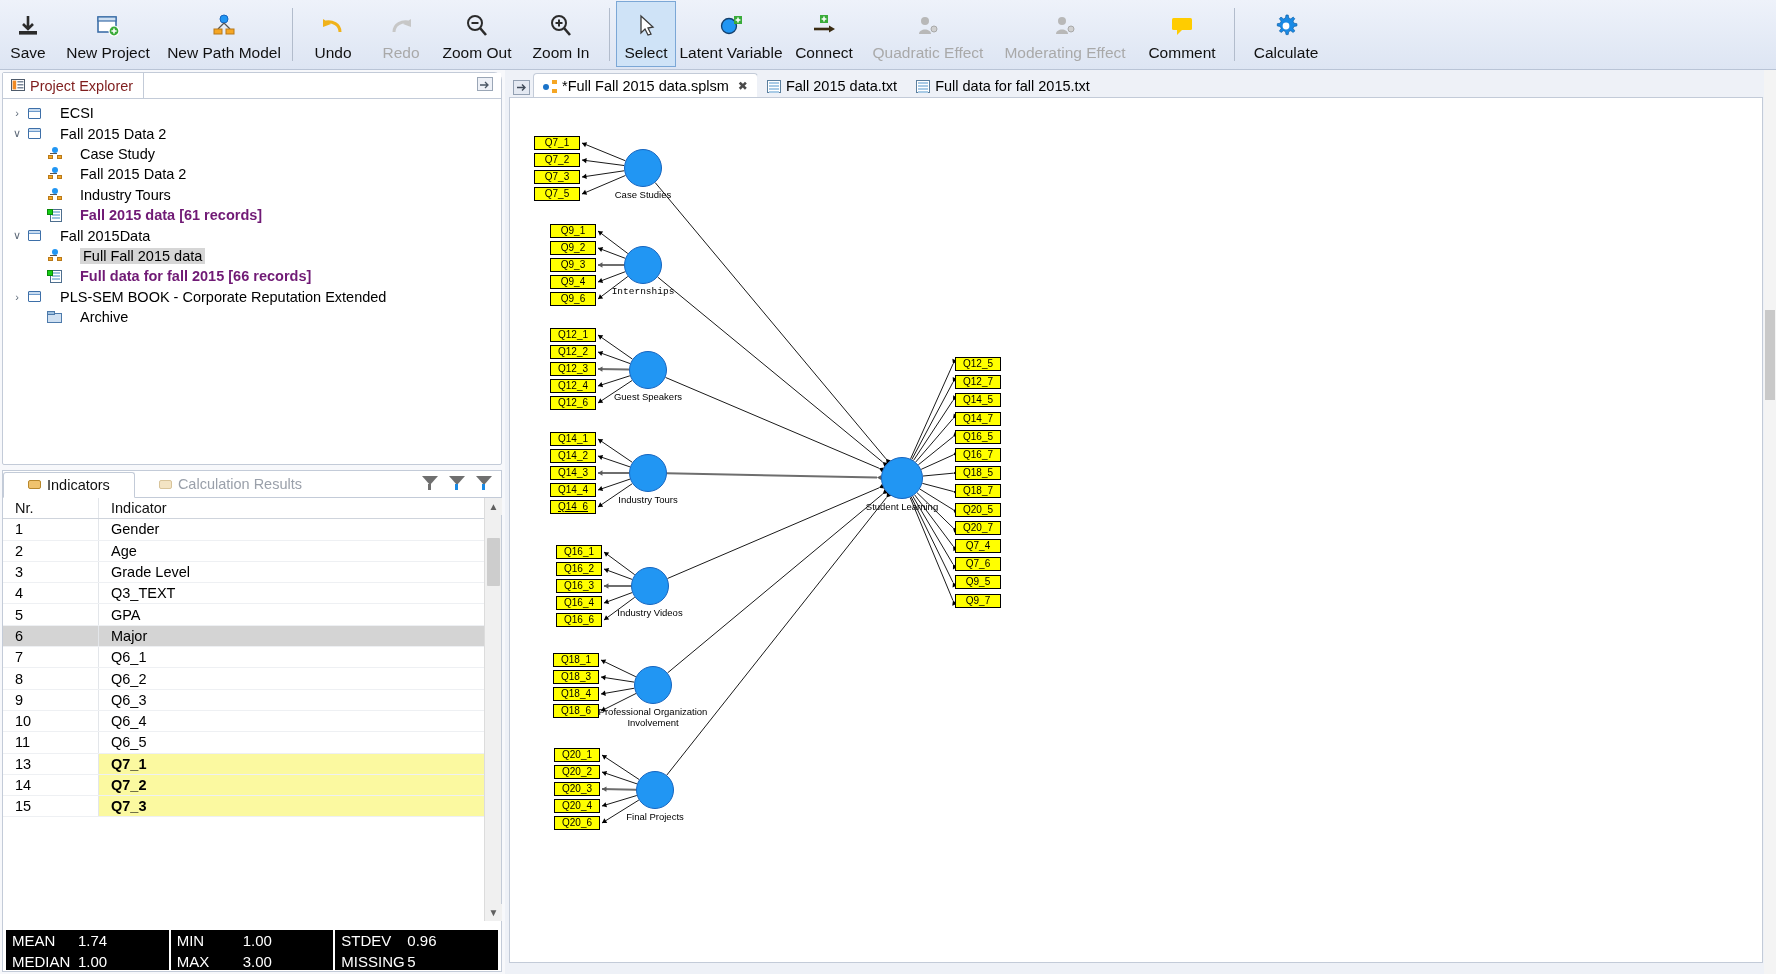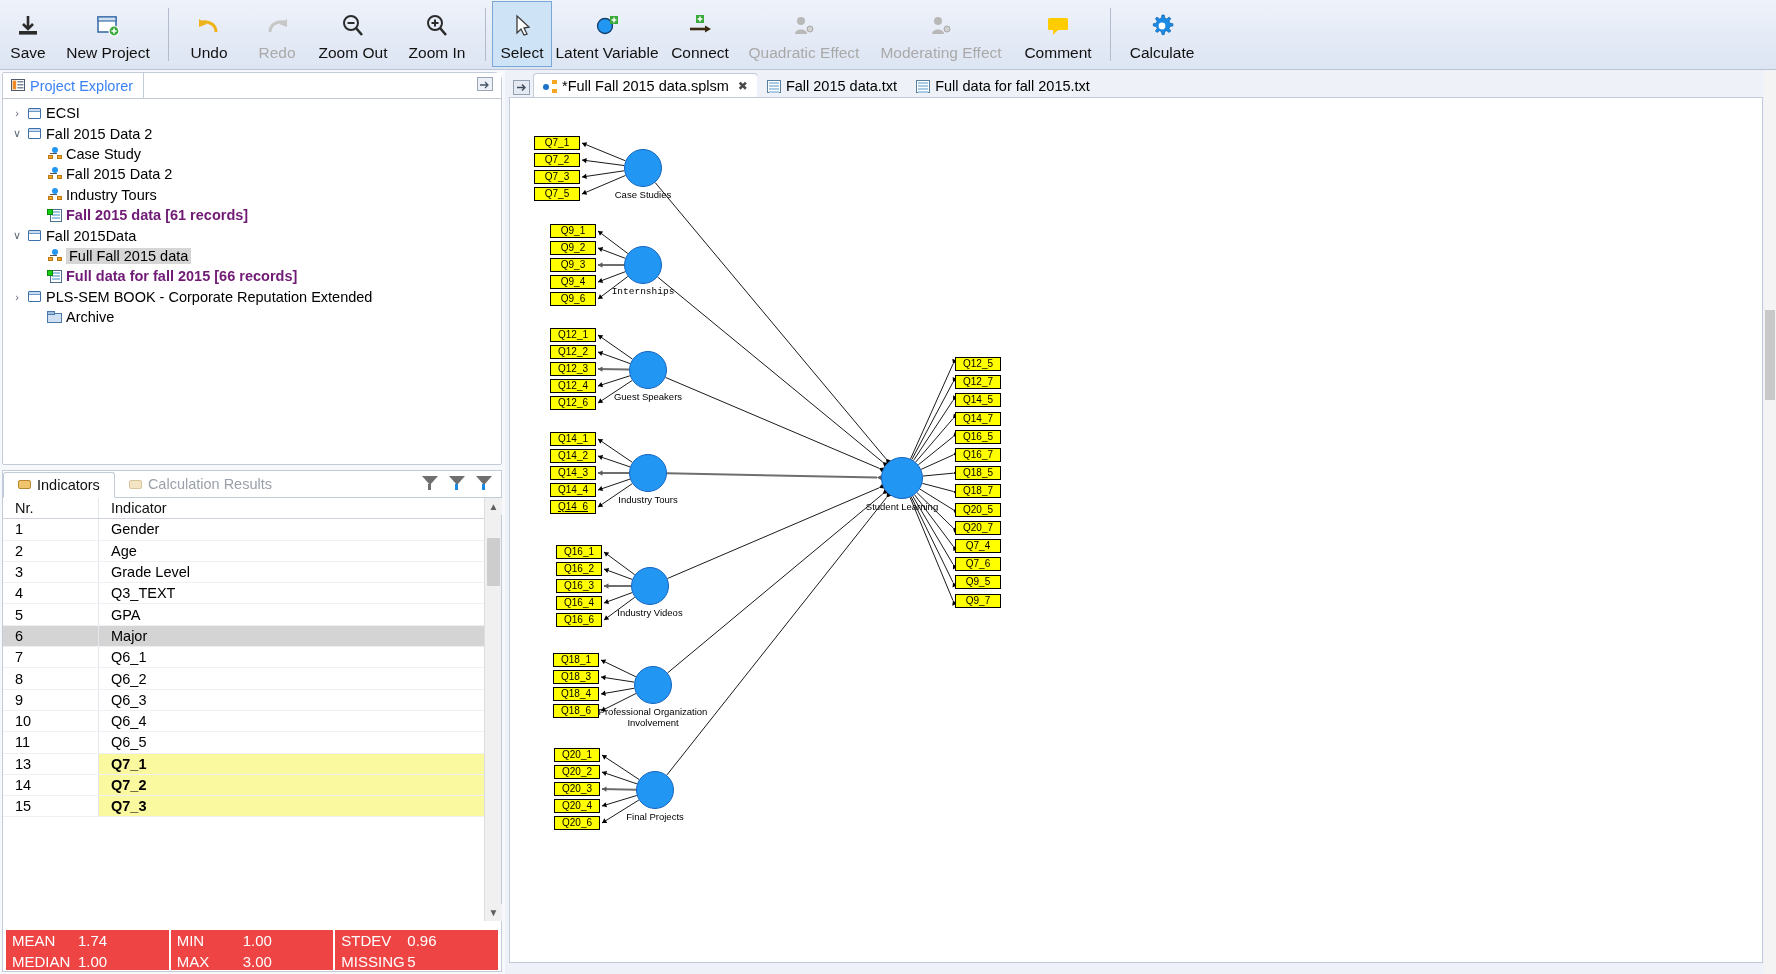--- a/index.html
+++ b/index.html
@@ -42,28 +42,28 @@
 
   
   #leftcol { position:absolute; left:0; top:70px; width:505px; height:904px; background:#f7f8fb; }
   #explorer-panel {
     position:absolute; left:2px; top:2px; width:500px; height:393px;
     background:#fff; border:1px solid #c3cbd8; border-radius:2px 8px 2px 2px;
   }
   .panel-tabrow { height:26px; position:relative; border-bottom:1px solid #c3cbd8; background:#fff;}
   .ptab {
     display:inline-flex; align-items:center; gap:5px; height:25px; padding:0 10px 0 8px;
-    font-size:14.5px; color:#3b82f6; background:#fff; cursor:pointer;
+    font-size:14.5px; color:#7f1d1d; background:#fff; cursor:pointer;
     border-right:1px solid #c3cbd8; position:relative; top:0;
   }
   #explorer-tree { padding:4px 0 0 0; font-size:14.5px; }
   .trow { height:20.4px; display:flex; align-items:center; white-space:nowrap; padding-left:6px; cursor:pointer;}
   .twist { width:16px; font-size:11px; color:#5f6b7a; text-align:center; }
   .tico { width:19px; display:flex; align-items:center; justify-content:center; }
-  .tlabel { margin-left:2px; }
+  .tlabel { margin-left:16px; }
   .tlabel.green { color:#701a75; font-weight:bold; }
   .trow.selrow .tlabel { background:#d6d6d6; padding:0 3px; }
 
   
   .ic-folder { width:13px;height:11px;border:1.4px solid #3d6fa8; background:#fff; border-radius:1px; }
   .ic-folder i { display:block; height:3px; background:#c9dcf0; border-bottom:1px solid #6d9acb;}
   
   .ic-model { position:relative; width:15px; height:14px; }
   .ic-model .head { position:absolute; left:5px; top:0; width:6px;height:6px;border-radius:50%;background:#2196f3;}
   .ic-model .b1 { position:absolute; left:0.5px; top:8px; width:5px;height:4px;background:#f5a623;border:1px solid #b8791a;}
@@ -74,21 +74,21 @@
   .ic-data .sheet { position:absolute; right:0;top:0;width:12px;height:13px;background:#fff;border:1px solid #4d6e8e;}
   .ic-data .sheet em { display:block; height:2px; margin:1px 1px 0 1px; background:#9fc4e0;}
   .ic-data .dot { position:absolute;left:0;top:0;width:6px;height:6px;background:#14cc14;border:1px solid #0a8a0a;}
 
   
   #indicators-panel {
     position:absolute; left:2px; top:400px; width:500px; height:502px;
     background:#fff; border:1px solid #c3cbd8;
   }
   .ind-tabrow { height:27px; display:flex; align-items:center; position:relative; border-bottom:1px solid #c3cbd8;}
-  .ind-tab { display:flex; align-items:center; gap:6px; padding:0 14px; height:26px; font-size:14.5px; cursor:pointer;}
+  .ind-tab { display:flex; align-items:center; gap:6px; padding:0 24px; height:26px; font-size:14.5px; cursor:pointer;}
   .ind-tab.active { border:1px solid #c3cbd8; border-bottom:1px solid #fff; border-radius:3px 3px 0 0; color:#111; margin-bottom:-1px; background:#fff;}
   .ind-tab.idle { color:#9aa0aa; }
   .ic-tabsq { width:13px; height:9px; background:#f0c36d; border:1px solid #b8882c; border-radius:2px;}
   .ic-tabsq.grey { background:#f3e4c4; border-color:#d8c49a;}
   .filters { position:absolute; right:8px; top:3px; display:flex; gap:9px; }
   .funnel { width:18px; height:18px; position:relative; cursor:pointer;}
   .funnel:before{ content:""; position:absolute; left:1px; top:2px; width:0;height:0;
      border-left:8px solid transparent;border-right:8px solid transparent;border-top:9px solid #6f6f6f;}
   .funnel:after{ content:""; position:absolute; left:7px; top:10px; width:3px;height:6px;background:#6f6f6f;}
   .funnel.blue:after{ background:#1a8ae5; }
@@ -100,21 +100,21 @@
   .c-nr { width:96px; padding-left:12px; border-right:1px solid #e3e6ea; height:100%; display:flex; align-items:center;}
   .c-ind { flex:1; padding-left:12px; height:100%; display:flex; align-items:center;}
   .ind-row.grey { background:#d4d4d4; }
   .ind-row.yellow { background:#fbf9a0; }
   .ind-row.yellow .c-ind { font-weight:bold; }
   .ind-row.yellow .c-nr { background:#fff; }
   #ind-scroll { position:absolute; right:0; top:27px; width:17px; bottom:50px; background:#f0f0f0; border-left:1px solid #dcdcdc;}
   .sc-arrow { width:17px;height:17px; background:#f0f0f0; display:flex;align-items:center;justify-content:center;font-size:10px;color:#606060; cursor:pointer;}
   .sc-thumb { position:absolute; left:2px; top:40px; width:13px; height:48px; background:#cdcdcd; border-radius:1px;}
   #stats-bar { position:absolute; left:2px; bottom:0; width:494px; height:42px; display:flex; }
-  .st-cell { flex:1; border:1px solid #ffffff; background:#ef4444; color:#fff; font-size:15px; }
+  .st-cell { flex:1; border:1px solid #ffffff; background:#000000; color:#fff; font-size:15px; }
   .st-line { height:21px; display:flex; align-items:center; padding-left:6px; overflow:hidden; white-space:nowrap;}
   .st-k { display:inline-block; width:66px; }
 
   
   #modelarea { position:absolute; left:505px; top:70px; width:1271px; height:904px; background:#eef1f7; }
   #editor-tabs { position:absolute; left:4px; top:2px; height:26px; display:flex; align-items:flex-end; }
   .minimize { width:24px;height:22px; display:flex;align-items:center;justify-content:center; cursor:pointer;}
   .etab { display:flex; align-items:center; gap:5px; height:25px; padding:0 9px; font-size:14.5px;
           background:#fff; border:1px solid #c3cbd8; border-bottom:none; border-radius:4px 4px 0 0; margin-right:-1px; cursor:pointer;}
   .etab.plain { background:#eef1f7; border-color:transparent; }
@@ -160,20 +160,32 @@
       <svg width="26" height="26" viewBox="0 0 26 26">
         <rect x="3" y="4" width="18" height="15" fill="#ffffff" stroke="#3d6fa8" stroke-width="1.6"></rect>
         <rect x="3" y="4" width="18" height="4" fill="#cfe0f2" stroke="#3d6fa8" stroke-width="1.2"></rect>
         <circle cx="19" cy="18" r="5" fill="#3aab3a" stroke="#ffffff" stroke-width="1.2"></circle>
         <path d="M19 15.4 L19 20.6 M16.4 18 L21.6 18" stroke="#fff" stroke-width="1.6"></path>
       </svg>
     </span>
     <span class="lbl">New Project</span>
   </div>
 
+  <div class="tbtn tb-w2">
+    <span class="glyph">
+      <svg width="26" height="26" viewBox="0 0 26 26">
+        <circle cx="13" cy="6" r="4" fill="#2196f3" stroke="#1565c0"></circle>
+        <line x1="13" y1="10" x2="7" y2="16" stroke="#555" stroke-width="1.2"></line>
+        <line x1="13" y1="10" x2="19" y2="16" stroke="#555" stroke-width="1.2"></line>
+        <rect x="3" y="16" width="8" height="5" fill="#f5a623" stroke="#b8791a"></rect>
+        <rect x="15" y="16" width="8" height="5" fill="#f5a623" stroke="#b8791a"></rect>
+      </svg>
+    </span>
+    <span class="lbl">New Path Model</span>
+  </div>
 
   <div class="tsep"></div>
 
   <div class="tbtn tb-w3">
     <span class="glyph">
       <svg width="26" height="26" viewBox="0 0 26 26">
         <path d="M20 19 C20 11 12 8 6 9" stroke="#f0b21a" stroke-width="3" fill="none"></path>
         <path d="M3 6 L3 14 L11 11 Z" fill="#f0b21a"></path>
       </svg>
     </span>

